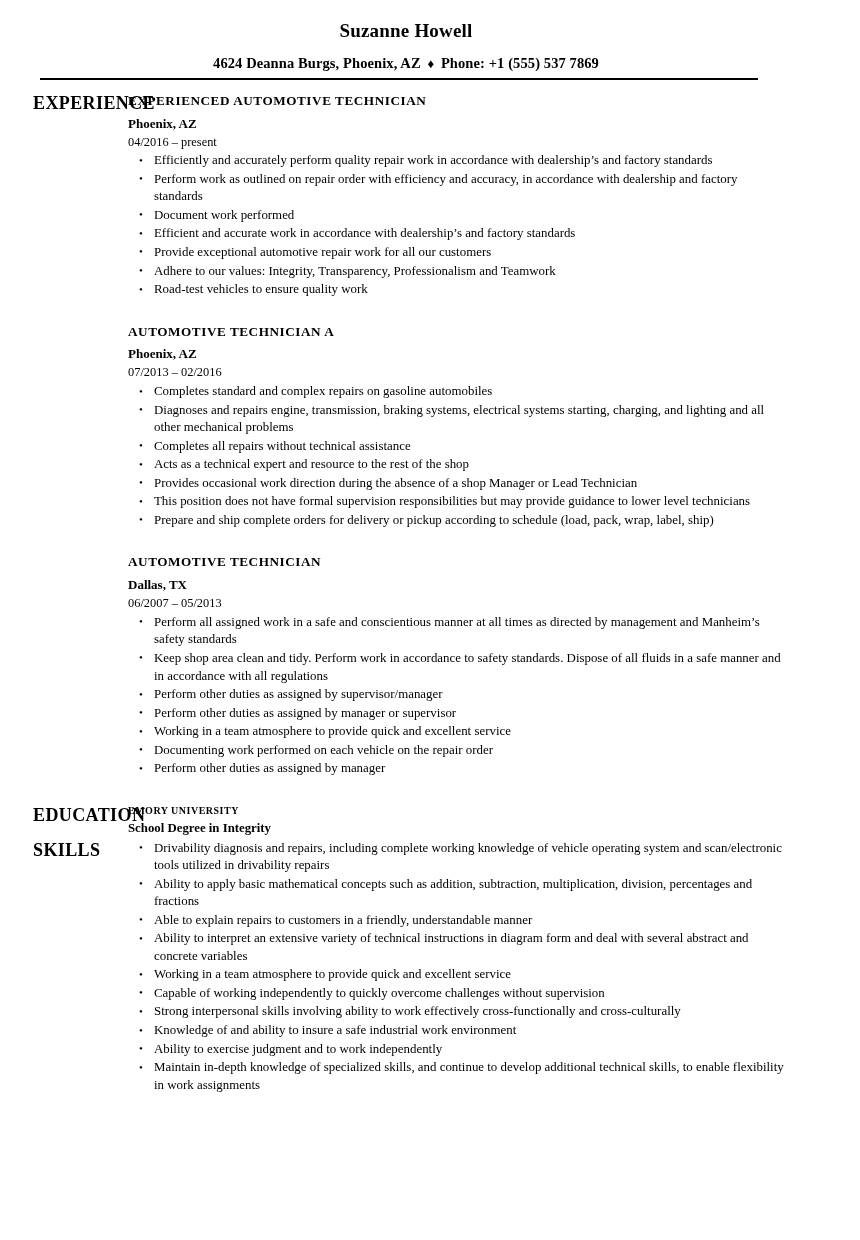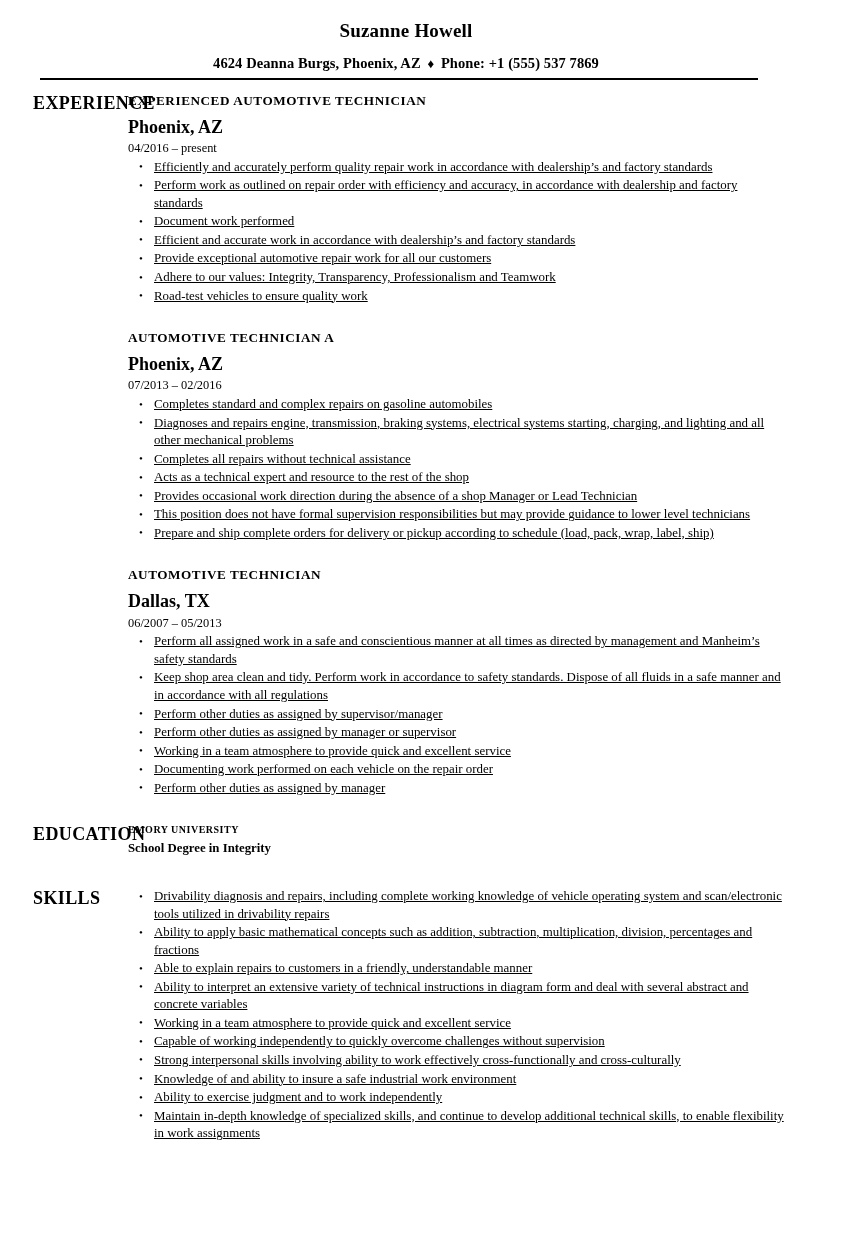--- a/index.html
+++ b/index.html
@@ -75,37 +75,36 @@
   
   .job { margin-bottom: 0; }
   .job + .job { margin-top: 24px; }
   .job-title {
     font-size: 13.2px;
     font-weight: bold;
     letter-spacing: 0.55px;
     line-height: 1.35;
   }
   .job-location {
-    font-size: 18px;
+    font-size: 13px;
     font-weight: bold;
     margin-top: 6px;
     line-height: 1.3;
   }
   .job-dates {
     font-size: 12.4px;
     margin-top: 1px;
     line-height: 1.35;
   }
 
   
   ul.bullets {
     list-style: none;
     margin: 2px 0 0 0;
     padding: 0;
-    text-decoration: underline;
   }
   ul.bullets > li {
     position: relative;
     padding-left: 26px;
     font-size: 12.9px;
     line-height: 1.36;
     margin-top: 1px;
   }
   ul.bullets > li::before {
     content: "\2022";
@@ -124,21 +123,21 @@
     line-height: 1.35;
   }
   .edu-degree {
     font-size: 12.8px;
     font-weight: bold;
     margin-top: 3px;
     line-height: 1.35;
   }
 
   .sec-education { margin-top: 26px; }
-  .sec-skills { margin-top: 29px; }
+  .sec-skills { }
   .sec-skills .sec-label { padding-top: 2px; }
 </style>
 </head>
 <body>
 
 <div class="page">
 
   <div class="header">
     <div class="cand-name">Suzanne Howell</div>
     <div class="cand-contact">

